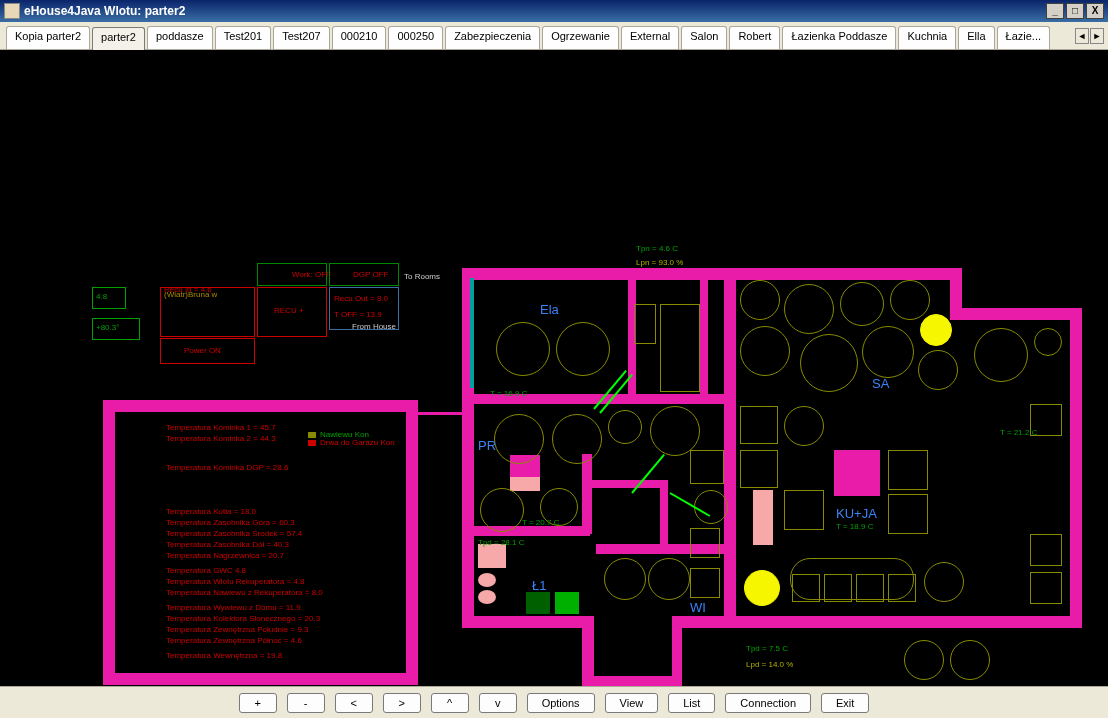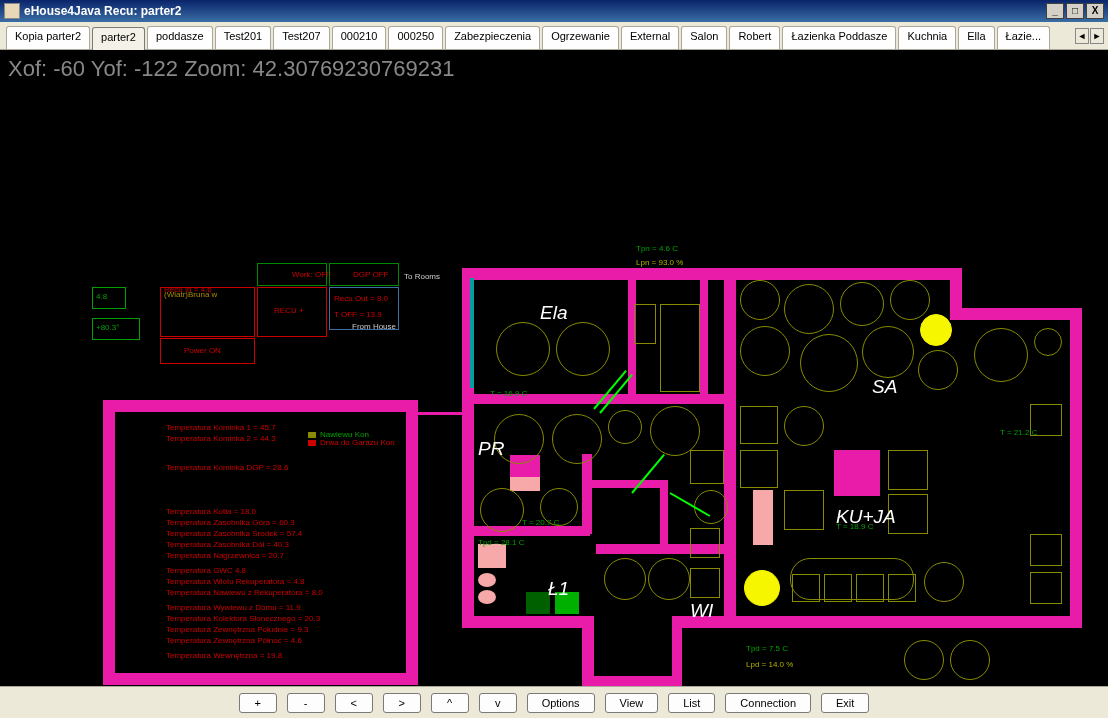--- a/index.html
+++ b/index.html
@@ -103,35 +103,35 @@
 
   
   .wall { position: absolute; background: #e81ca8; }
   .circ { position: absolute; border: 1px solid #888b00; border-radius: 50%; background: transparent; }
   .circ.yellow { background: #f6f600; border-color: #f6f600; }
   .rect { position: absolute; border: 1px solid #888b00; }
   .fillrect { position: absolute; background: #e81ca8; }
   .pinkrect { position: absolute; background: #f7a8a8; }
   .greenrect { position: absolute; background: #00b000; }
   .darkgreenrect { position: absolute; background: #006000; }
-  .roomlabel { position: absolute; color: #ffffff; font-size: 19px; font-family: Arial; font-style: italic; }
+  .roomlabel { position: absolute; color: #3b82f6; font-size: 13px; font-family: Arial; }
   .tlabel { position: absolute; color: #00a000; font-size: 8px; font-family: Arial; }
   .glabel { position: absolute; color: #b0b000; font-size: 8px; font-family: Arial; }
   .redtxt { position: absolute; color: #cc0000; font-size: 8px; font-family: Arial; }
   .yeltxt { position: absolute; color: #aa8800; font-size: 8px; font-family: Arial; }
   .whtxt  { position: absolute; color: #ccc; font-size: 8px; font-family: Arial; }
   .boxoutline { position: absolute; border: 1px solid; }
   .doorline { position: absolute; background: #00ff00; transform-origin: left center; height: 2px; }
 </style>
 </head>
 <body>
 
 <div class="titlebar">
   <div class="appicon"></div>
-  <span>eHouse4Java Recu:   parter2</span>
+  <span>eHouse4Java Wlotu:   parter2</span>
   <div class="spacer"></div>
   <div class="winbtn">_</div>
   <div class="winbtn">□</div>
   <div class="winbtn">X</div>
 </div>
 
 <div class="tabstrip">
   <div class="tab">Kopia parter2</div>
   <div class="tab active">parter2</div>
   <div class="tab">poddasze</div>
@@ -148,21 +148,20 @@
   <div class="tab">Kuchnia</div>
   <div class="tab">Ella</div>
   <div class="tab">Łazie...</div>
   <div class="tabscroll">
     <div>◄</div>
     <div>►</div>
   </div>
 </div>
 
 <div class="canvas">
-  <div class="status">Xof: -60 Yof: -122 Zoom: 42.30769230769231</div>
 
   <div class="boxoutline" style="left:92px; top:237px; width:34px; height:22px; border-color:#00a000;"></div>
   <div class="tlabel" style="left:96px; top:242px;">4.8</div>
 
   <div class="boxoutline" style="left:92px; top:268px; width:48px; height:22px; border-color:#00a000;"></div>
   <div class="tlabel" style="left:96px; top:273px;">+80.3°</div>
 
   <div class="boxoutline" style="left:160px; top:237px; width:95px; height:50px; border-color:#cc0000;"></div>
   <div class="yeltxt" style="left:164px; top:240px;">(Wiatr)Bruna w</div>
   <div class="redtxt" style="left:164px; top:235px;">Recu In = 4.6</div>
@@ -304,21 +303,21 @@
   <div class="doorline" style="left:632px; top:442px; width:50px; transform:rotate(-50deg);"></div>
   <div class="doorline" style="left:670px; top:442px; width:46px; transform:rotate(30deg);"></div>
 
   <div style="position:absolute; left:470px; top:228px; width:4px; height:110px; background:#00a0a0;"></div>
   <div style="position:absolute; left:416px; top:362px; width:48px; height:3px; background:#e81ca8;"></div>
 
   <div class="roomlabel" style="left:540px; top:252px;">Ela</div>
   <div class="roomlabel" style="left:872px; top:326px;">SA</div>
   <div class="roomlabel" style="left:478px; top:388px;">PR</div>
   <div class="roomlabel" style="left:836px; top:456px;">KU+JA</div>
-  <div class="roomlabel" style="left:548px; top:528px;text-align:center;">Ł1</div>
+  <div class="roomlabel" style="left:532px; top:528px;text-align:center;">Ł1</div>
   <div class="roomlabel" style="left:690px; top:550px;">WI</div>
 
   <div class="tlabel" style="left:636px; top:194px;">Tpn = 4.6 C</div>
   <div class="glabel" style="left:636px; top:208px;">Lpn = 93.0 %</div>
   <div class="tlabel" style="left:490px; top:339px;">T = 16.9 C</div>
   <div class="tlabel" style="left:1000px; top:378px;">T = 21.2 C</div>
   <div class="tlabel" style="left:522px; top:468px;">T = 20.7 C</div>
   <div class="tlabel" style="left:836px; top:472px;">T = 18.9 C</div>
   <div class="tlabel" style="left:478px; top:488px;">Tpd = 28.1 C</div>
   <div class="tlabel" style="left:746px; top:594px;">Tpd = 7.5 C</div>

